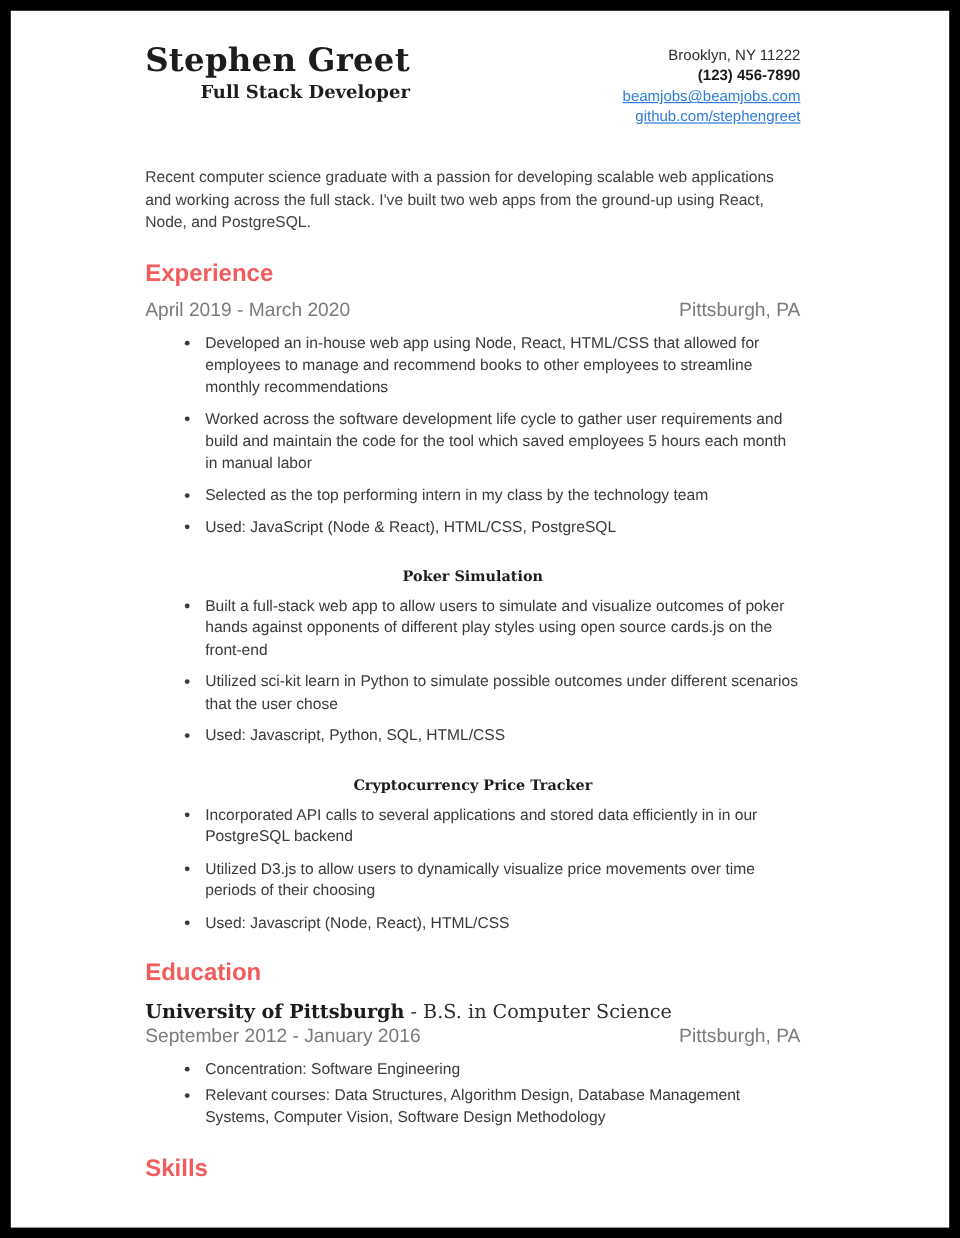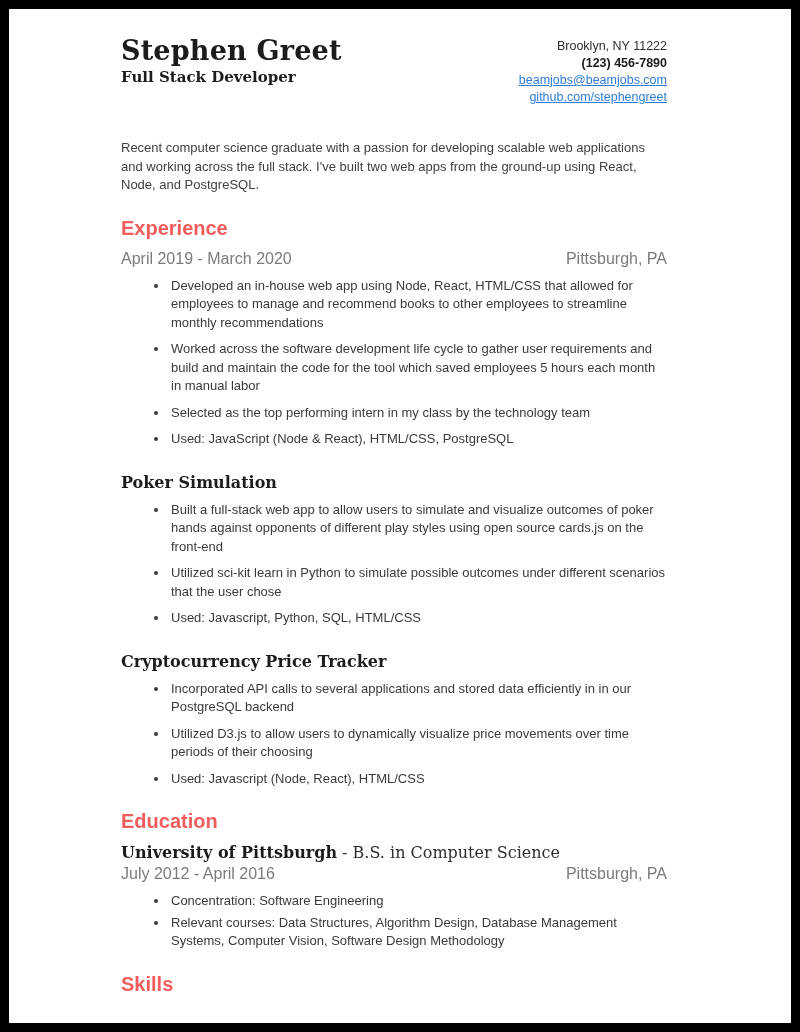--- a/index.html
+++ b/index.html
@@ -30,20 +30,21 @@
     line-height: 1.15;
     color: #1c1c1c;
     letter-spacing: 0.2px;
   }
   .job-title {
     font-family: "DejaVu Serif", "Liberation Serif", serif;
     font-weight: 700;
     font-size: 15px;
     color: #1c1c1c;
     margin-top: 2px;
+    text-align: right;
   }
   .contact {
     text-align: right;
     font-size: 12.5px;
     line-height: 17px;
     color: #2e2e2e;
     padding-top: 3px;
   }
   .contact .phone { font-weight: 700; color: #1c1c1c; }
   .contact a {
@@ -89,24 +90,25 @@
     font-size: 13px;
     line-height: 18.5px;
     color: #3a3a3a;
     margin-bottom: 8px;
     padding-left: 2px;
   }
   ul.bullets.tight li { margin-bottom: 3px; }
   .project-name {
     font-family: "DejaVu Serif", "Liberation Serif", serif;
     font-weight: 700;
-    font-size: 16px;
+    font-size: 12px;
     color: #1c1c1c;
     margin-top: 24px;
     margin-bottom: 9px;
+    text-align: center;
   }
 </style>
 </head>
 <body>
 
 <div class="page">
 
   <div class="header">
     <div>
       <div class="name">Stephen Greet</div>
@@ -153,21 +155,21 @@
     </ul>
   </div>
 
   <h2 class="section-heading">Education</h2>
   <div>
     <div class="entry-title">
       <span class="bold">University of Pittsburgh</span>
       <span>- B.S. in Computer Science</span>
     </div>
     <div class="meta-row">
-      <span>July 2012 - April 2016</span>
+      <span>September 2012 - January 2016</span>
       <span>Pittsburgh, PA</span>
     </div>
     <ul class="bullets tight">
       <li>Concentration: Software Engineering</li>
       <li>Relevant courses:  Data Structures, Algorithm Design, Database Management Systems, Computer Vision, Software Design Methodology</li>
     </ul>
   </div>
 
   <h2 class="section-heading">Skills</h2>
 

